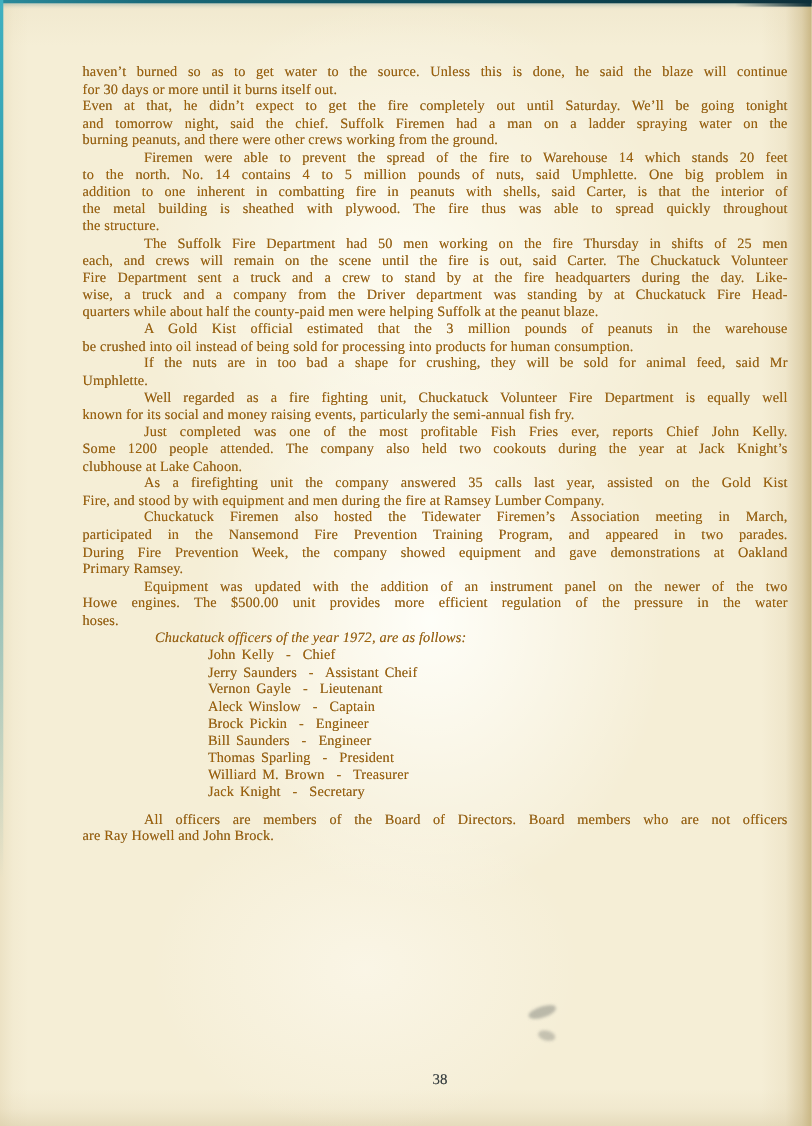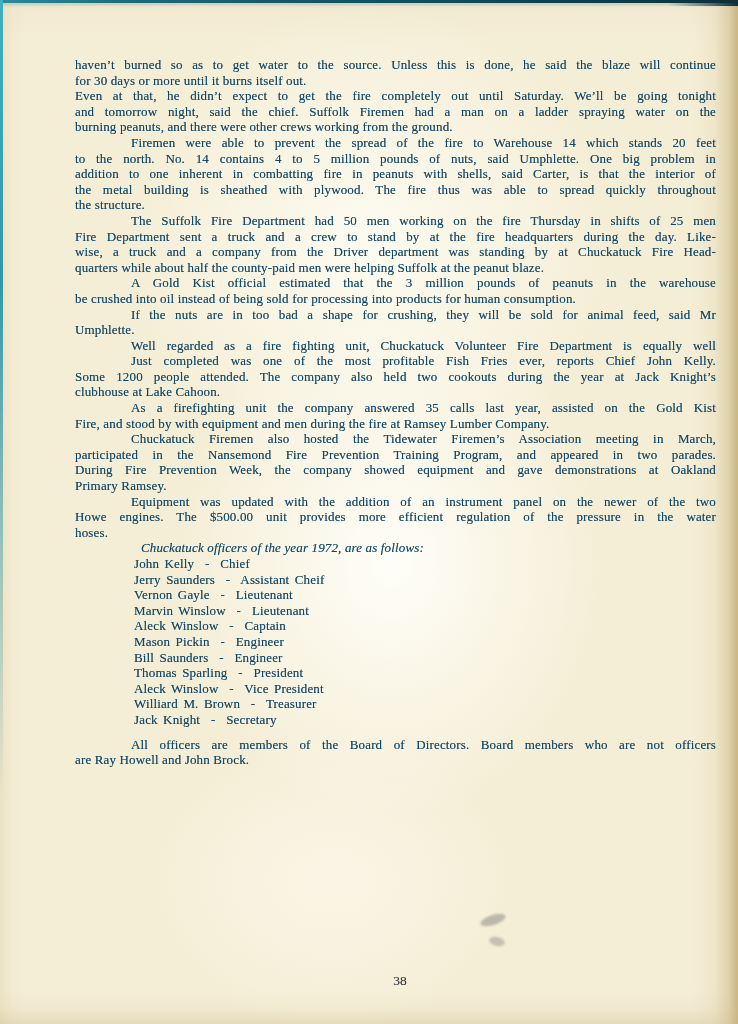--- a/index.html
+++ b/index.html
@@ -40,30 +40,30 @@
   }
 
   
   .smudge { position: absolute; border-radius: 50%; filter: blur(1.3px); }
   .smudge-1 { left: 480px; top: 915px; width: 26px; height: 10px; background: rgba(105,110,104,.42); transform: rotate(-18deg); }
   .smudge-2 { left: 489px; top: 937px; width: 16px; height: 9px;  background: rgba(110,115,108,.36); transform: rotate(14deg); }
 
   
   .text-body {
     position: absolute; left: 75px; top: 57px; width: 641px;
-    color: #0c4a6e; font-size: 13px; line-height: 15.6px;
+    color: #a16207; font-size: 13px; line-height: 15.6px;
     letter-spacing: .15px;
     text-shadow: 0 0 .6px rgba(49,56,58,.55);
   }
   .line { text-align: justify; text-align-last: justify; }
   .line.last { text-align-last: left; }
   .line.first-indent { text-indent: 56px; }
   .block-heading { margin: 24px 0 15px; word-spacing: 4px; }
   .single-line { text-indent: 66px; font-style: italic; }
-  .officers-list { margin-left: 59px; margin-bottom: 9px; }
+  .officers-list { margin-left: 114px; margin-bottom: 9px; }
   .officer-line { white-space: pre; word-spacing: 2px; }
 
   .page-number {
     position: absolute; top: 973px; left: 0; width: 738px;
     text-align: center; text-indent: 62px;
     color: #383f40; font-size: 13.5px;
     text-shadow: 0 0 .6px rgba(49,56,58,.55);
   }
 </style>
 </head>
@@ -88,34 +88,36 @@
     </div>
     <div class="para">
       <div class="line first-indent">Firemen were able to prevent the spread of the fire to Warehouse 14 which stands 20 feet</div>
       <div class="line">to the north.  No. 14 contains 4 to 5 million pounds of nuts, said Umphlette.  One big problem in</div>
       <div class="line">addition to one inherent in combatting fire in peanuts with shells, said Carter, is that the interior of</div>
       <div class="line">the metal building is sheathed with plywood.  The fire thus was able to spread quickly throughout</div>
       <div class="line last">the structure.</div>
     </div>
     <div class="para">
       <div class="line first-indent">The Suffolk Fire Department had 50 men working on the fire Thursday in shifts of 25 men</div>
+      <div class="line">each, and crews will remain on the scene until the fire is out, said Carter.  The Chuckatuck Volunteer</div>
       <div class="line">Fire Department sent a truck and a crew to stand by at the fire headquarters during the day.  Like-</div>
       <div class="line">wise, a truck and a company from the Driver department was standing by at Chuckatuck Fire Head-</div>
       <div class="line last">quarters while about half the county-paid men were helping Suffolk at the peanut blaze.</div>
     </div>
     <div class="para">
       <div class="line first-indent">A Gold Kist official estimated that the 3 million pounds of peanuts in the warehouse</div>
       <div class="line last">be crushed into oil instead of being sold for processing into products for human consumption.</div>
     </div>
     <div class="para">
       <div class="line first-indent">If the nuts are in too bad a shape for crushing, they will be sold for animal feed, said Mr</div>
       <div class="line last">Umphlette.</div>
     </div>
     <div class="para">
       <div class="line first-indent">Well regarded as a fire fighting unit, Chuckatuck Volunteer Fire Department is equally well</div>
+      <div class="line last">known for its social and money raising events, particularly the semi-annual fish fry.</div>
     </div>
     <div class="para">
       <div class="line first-indent">Just completed was one of the most profitable Fish Fries ever, reports Chief John Kelly.</div>
       <div class="line">Some 1200 people attended.  The company also held two cookouts during the year at Jack Knight’s</div>
       <div class="line last">clubhouse at Lake Cahoon.</div>
     </div>
     <div class="para">
       <div class="line first-indent">As a firefighting unit the company answered 35 calls last year, assisted on the Gold Kist</div>
       <div class="line last">Fire, and stood by with equipment and men during the fire at Ramsey Lumber Company.</div>
     </div>
@@ -128,26 +130,24 @@
     <div class="para">
       <div class="line first-indent">Equipment was updated with the addition of an instrument panel on the newer of the two</div>
       <div class="line">Howe engines.  The $500.00 unit provides more efficient regulation of the pressure in the water</div>
       <div class="line last">hoses.</div>
     </div>
     <div class="single-line">Chuckatuck officers of the year 1972, are as follows:</div>
     <div class="officers-list">
       <div class="officer-line">John Kelly  -  Chief</div>
       <div class="officer-line">Jerry Saunders  -  Assistant Cheif</div>
       <div class="officer-line">Vernon Gayle  -  Lieutenant</div>
-      <div class="officer-line">Marvin Winslow  -  Lieutenant</div>
       <div class="officer-line">Aleck Winslow  -  Captain</div>
-      <div class="officer-line">Mason Pickin  -  Engineer</div>
+      <div class="officer-line">Brock Pickin  -  Engineer</div>
       <div class="officer-line">Bill Saunders  -  Engineer</div>
       <div class="officer-line">Thomas Sparling  -  President</div>
-      <div class="officer-line">Aleck Winslow  -  Vice President</div>
       <div class="officer-line">Williard M. Brown  -  Treasurer</div>
       <div class="officer-line">Jack Knight  -  Secretary</div>
     </div>
     <div class="para">
       <div class="line first-indent">All officers are members of the Board of Directors.  Board members who are not officers</div>
       <div class="line last">are Ray Howell and John Brock.</div>
     </div>
   </div>
 
 <div class="page-number">38</div>

